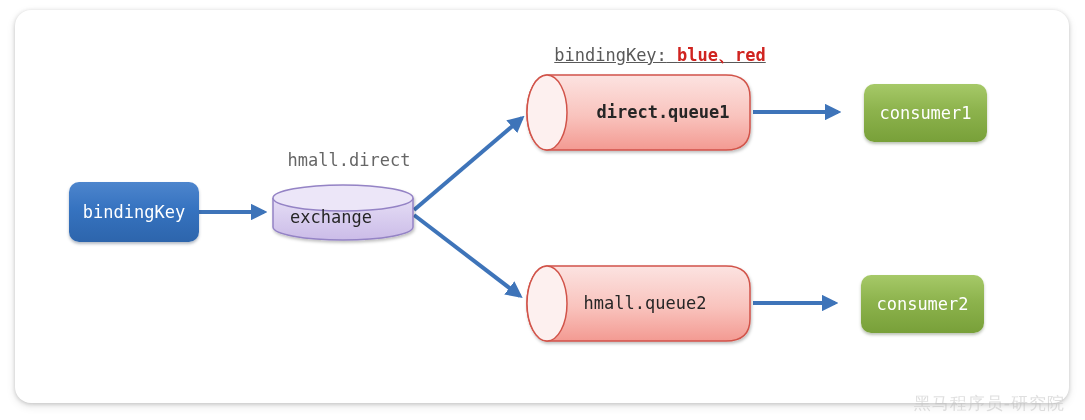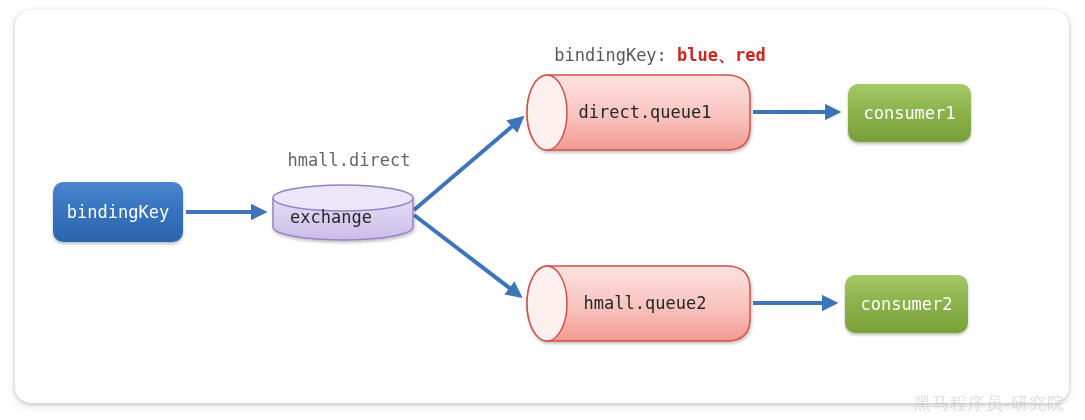--- a/index.html
+++ b/index.html
@@ -24,51 +24,53 @@
     position: absolute; left: 0; top: 0;
     width: 1085px; height: 420px;
     pointer-events: none;
   }
   .node {
     position: absolute;
     display: flex; align-items: center; justify-content: center;
     font-size: 17px; color: #ffffff;
     border-radius: 10px;
     letter-spacing: 0px;
+    margin-left: 16px;
   }
   .publisher {
     left: 53px; top: 182px; width: 130px; height: 60px;
     background: linear-gradient(180deg, #4d85cd 0%, #3673c0 45%, #2d65ac 100%);
     box-shadow: 0 2px 3px rgba(40,60,90,0.35);
   }
   .consumer {
     background: linear-gradient(180deg, #a6c968 0%, #8db34d 45%, #78a039 100%);
     box-shadow: 0 2px 3px rgba(60,80,40,0.35);
   }
   .consumer1 { left: 848px; top: 84px;  width: 123px; height: 58px; }
   .consumer2 { left: 845px; top: 275px; width: 123px; height: 58px; }
   .shape-label {
     position: absolute;
     display: flex; align-items: center; justify-content: center;
     font-size: 17px; color: #262626;
   }
   .exchange-label { left: 273px; top: 204px; width: 116px; height: 26px; }
-  .queue1-label   { left: 550px; top: 99px;  width: 190px; height: 26px; }
+  .queue1-label   { left: 568px; top: 99px;  width: 190px; height: 26px; font-weight: bold; }
   .queue2-label   { left: 550px; top: 290px; width: 190px; height: 26px; }
   .exchange-name {
     position: absolute;
     left: 264px; top: 150px; width: 170px;
     text-align: center;
     font-size: 17px; color: #666666;
   }
   .binding {
     position: absolute; width: 300px;
     text-align: center;
     font-size: 17px; color: #595959;
     white-space: nowrap;
+    text-decoration: underline;
   }
   .binding1 { left: 510px; top: 44px; }
   .binding2 { left: 528px; top: 365px; }
   .binding .keys { color: #d02420; font-weight: bold; }
   .watermark {
     position: absolute;
     right: 20px; top: 392px;
     font-family: "DejaVu Sans", "Liberation Sans", sans-serif;
     font-size: 17px; color: rgba(185,185,185,0.45);
     letter-spacing: 1px;

